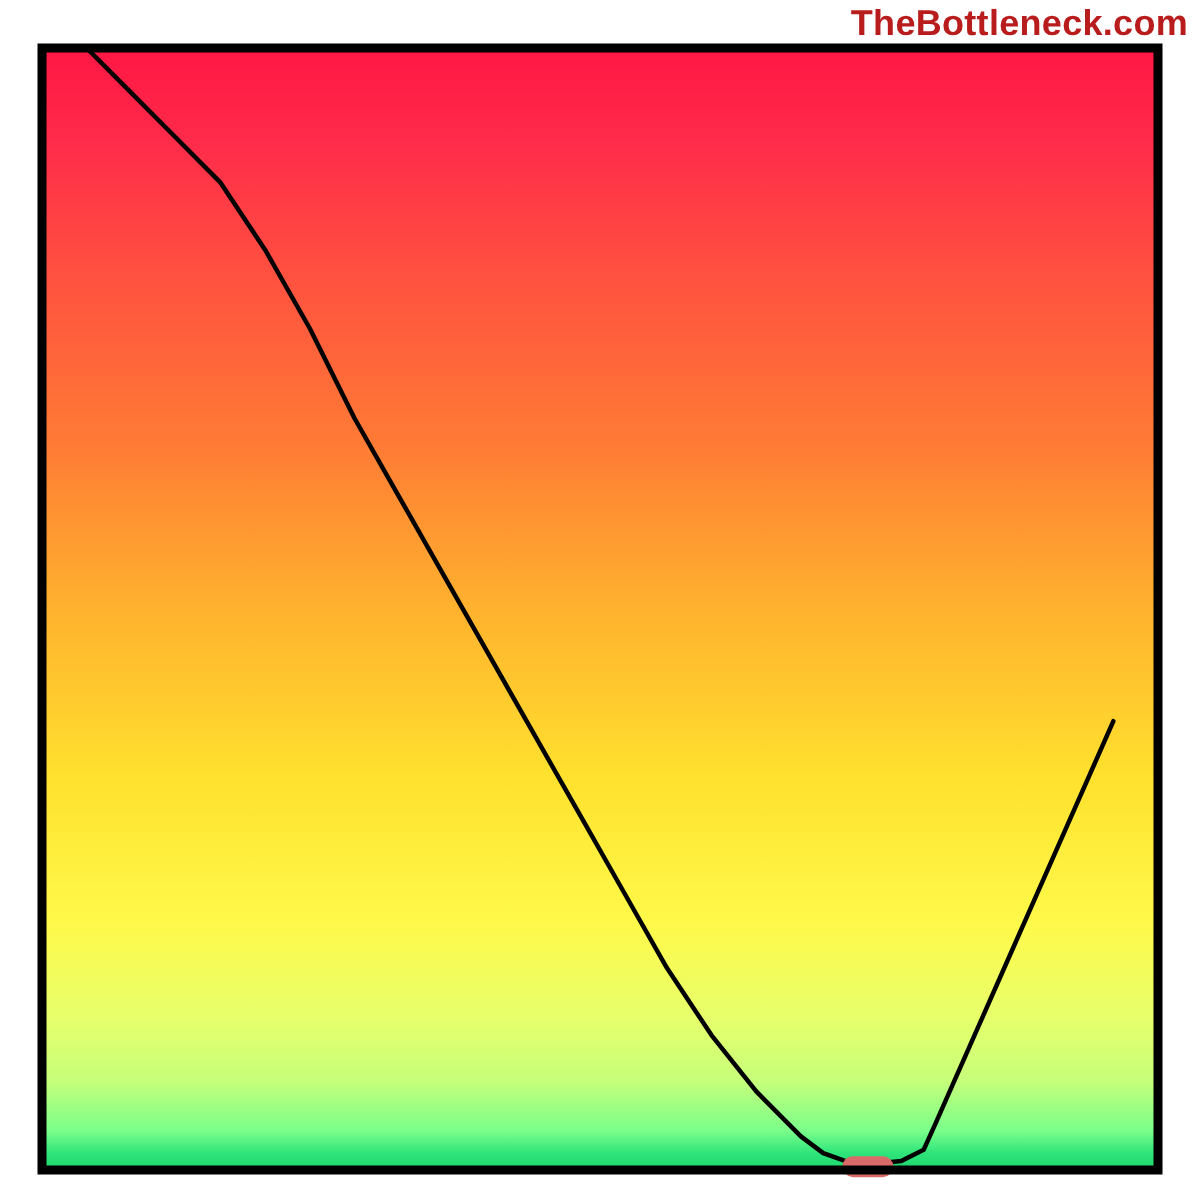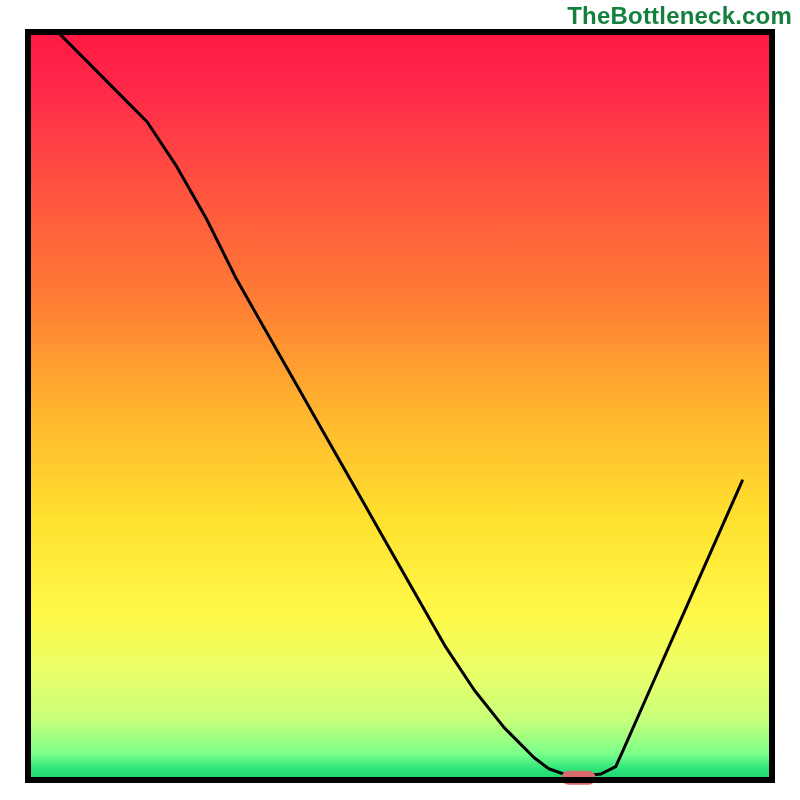--- a/index.html
+++ b/index.html
@@ -14,21 +14,21 @@
     position: relative;
     width: 800px;
     height: 800px;
   }
   .watermark {
     position: absolute;
     top: 2px;
     right: 8px;
     font-size: 24px;
     font-weight: 600;
-    color: #15803d;
+    color: #b91c1c;
     letter-spacing: 0.2px;
     z-index: 10;
   }
   svg {
     position: absolute;
     left: 0;
     top: 0;
   }
 </style>
 </head>

